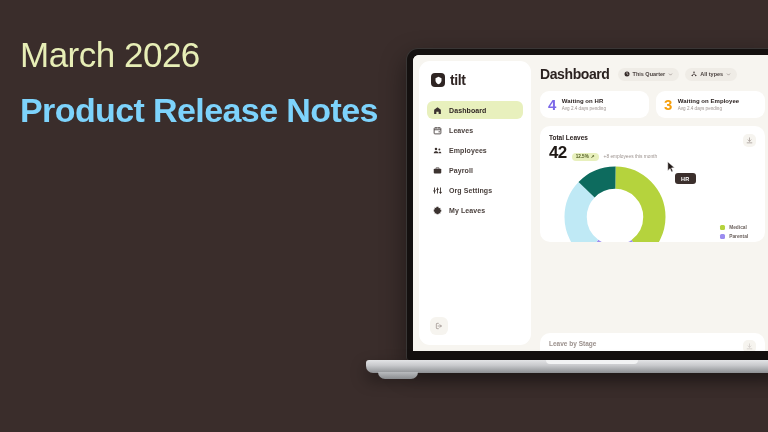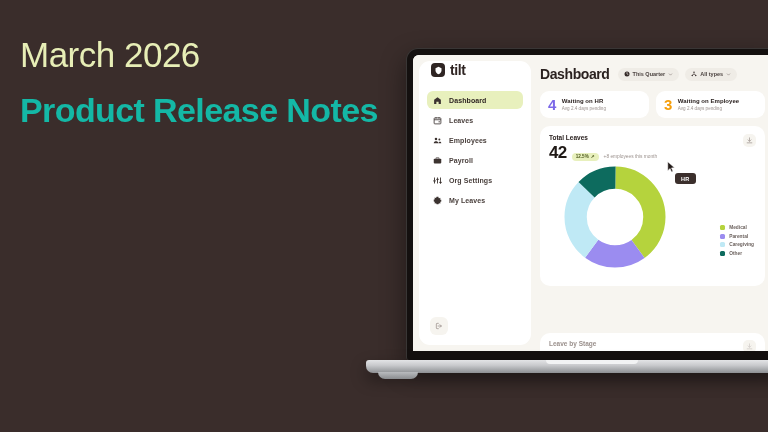--- a/index.html
+++ b/index.html
@@ -13,21 +13,21 @@
 
   
   .hero { position:absolute; left:20px; top:34px; width:400px; }
   .hero-eyebrow {
     font-size:35px; font-weight:400; letter-spacing:-0.5px;
     color:#e7eeb6; line-height:1.18; white-space:nowrap;
   }
   .hero-title {
     margin-top:14px;
     font-size:34px; font-weight:700; letter-spacing:-0.6px;
-    color:#14b8a6; line-height:1.26;
+    color:#7dd3fc; line-height:1.26;
   }
 
   
   .laptop { position:absolute; left:406px; top:48px; width:400px; height:340px; }
 
   .lid {
     position:absolute; left:0; top:0;
     width:375px; height:312px;
     background:#14100f;
     border-radius:12px 12px 3px 3px;
@@ -66,21 +66,21 @@
   }
 
   
   .app { position:absolute; inset:0; display:flex; background:#f7f5f0; }
 
   
   .sidebar {
     width:112px; flex:0 0 112px; margin:6px 0 6px 6px;
     background:#ffffff; border-radius:11px;
     display:flex; flex-direction:column;
-    padding:0 8px 10px 8px;
+    padding:10px 8px 10px 8px;
   }
   .brand { display:flex; align-items:center; gap:5px; padding:1px 4px 0 4px; margin-bottom:13px; }
   .brand-mark {
     width:14px; height:14px; border-radius:4px; background:#2f2523;
     display:flex; align-items:center; justify-content:center; flex:0 0 14px;
   }
   .brand-mark svg { display:block; }
   .brand-name { font-size:14px; font-weight:700; color:#2f2523; letter-spacing:-0.4px; }
 
   .nav { display:flex; flex-direction:column; gap:2px; }
@@ -124,21 +124,21 @@
   .stat-num { font-size:15px; font-weight:700; line-height:1; letter-spacing:-0.5px; }
   .stat-num.purple { color:#7b68e8; }
   .stat-num.orange { color:#f59e0b; }
   .stat-txt { min-width:0; }
   .stat-label { font-size:6px; font-weight:700; color:#2b2220; white-space:nowrap; letter-spacing:.05px; }
   .stat-sub { font-size:4.6px; font-weight:500; color:#9b918d; white-space:nowrap; margin-top:1.5px; }
 
   .panel {
     background:#fff; border-radius:10px;
     padding:8px 9px 6px 9px; margin-right:10px; position:relative;
-    height:160px; overflow:hidden;
+    height:116px; overflow:hidden;
   }
   .panel-head { display:flex; align-items:flex-start; justify-content:space-between; }
   .panel-title { font-size:6.5px; font-weight:700; color:#2b2220; }
   .metric-row { display:flex; align-items:baseline; gap:5px; margin-top:3px; }
   .metric-val { font-size:17px; font-weight:700; color:#1f1916; line-height:1; letter-spacing:-0.6px; }
   .metric-badge {
     display:inline-flex; align-items:center; gap:2px;
     background:#e8f0bd; color:#4e5a1e; border-radius:7px;
     padding:1.5px 4px; font-size:4.6px; font-weight:700; white-space:nowrap;
   }

